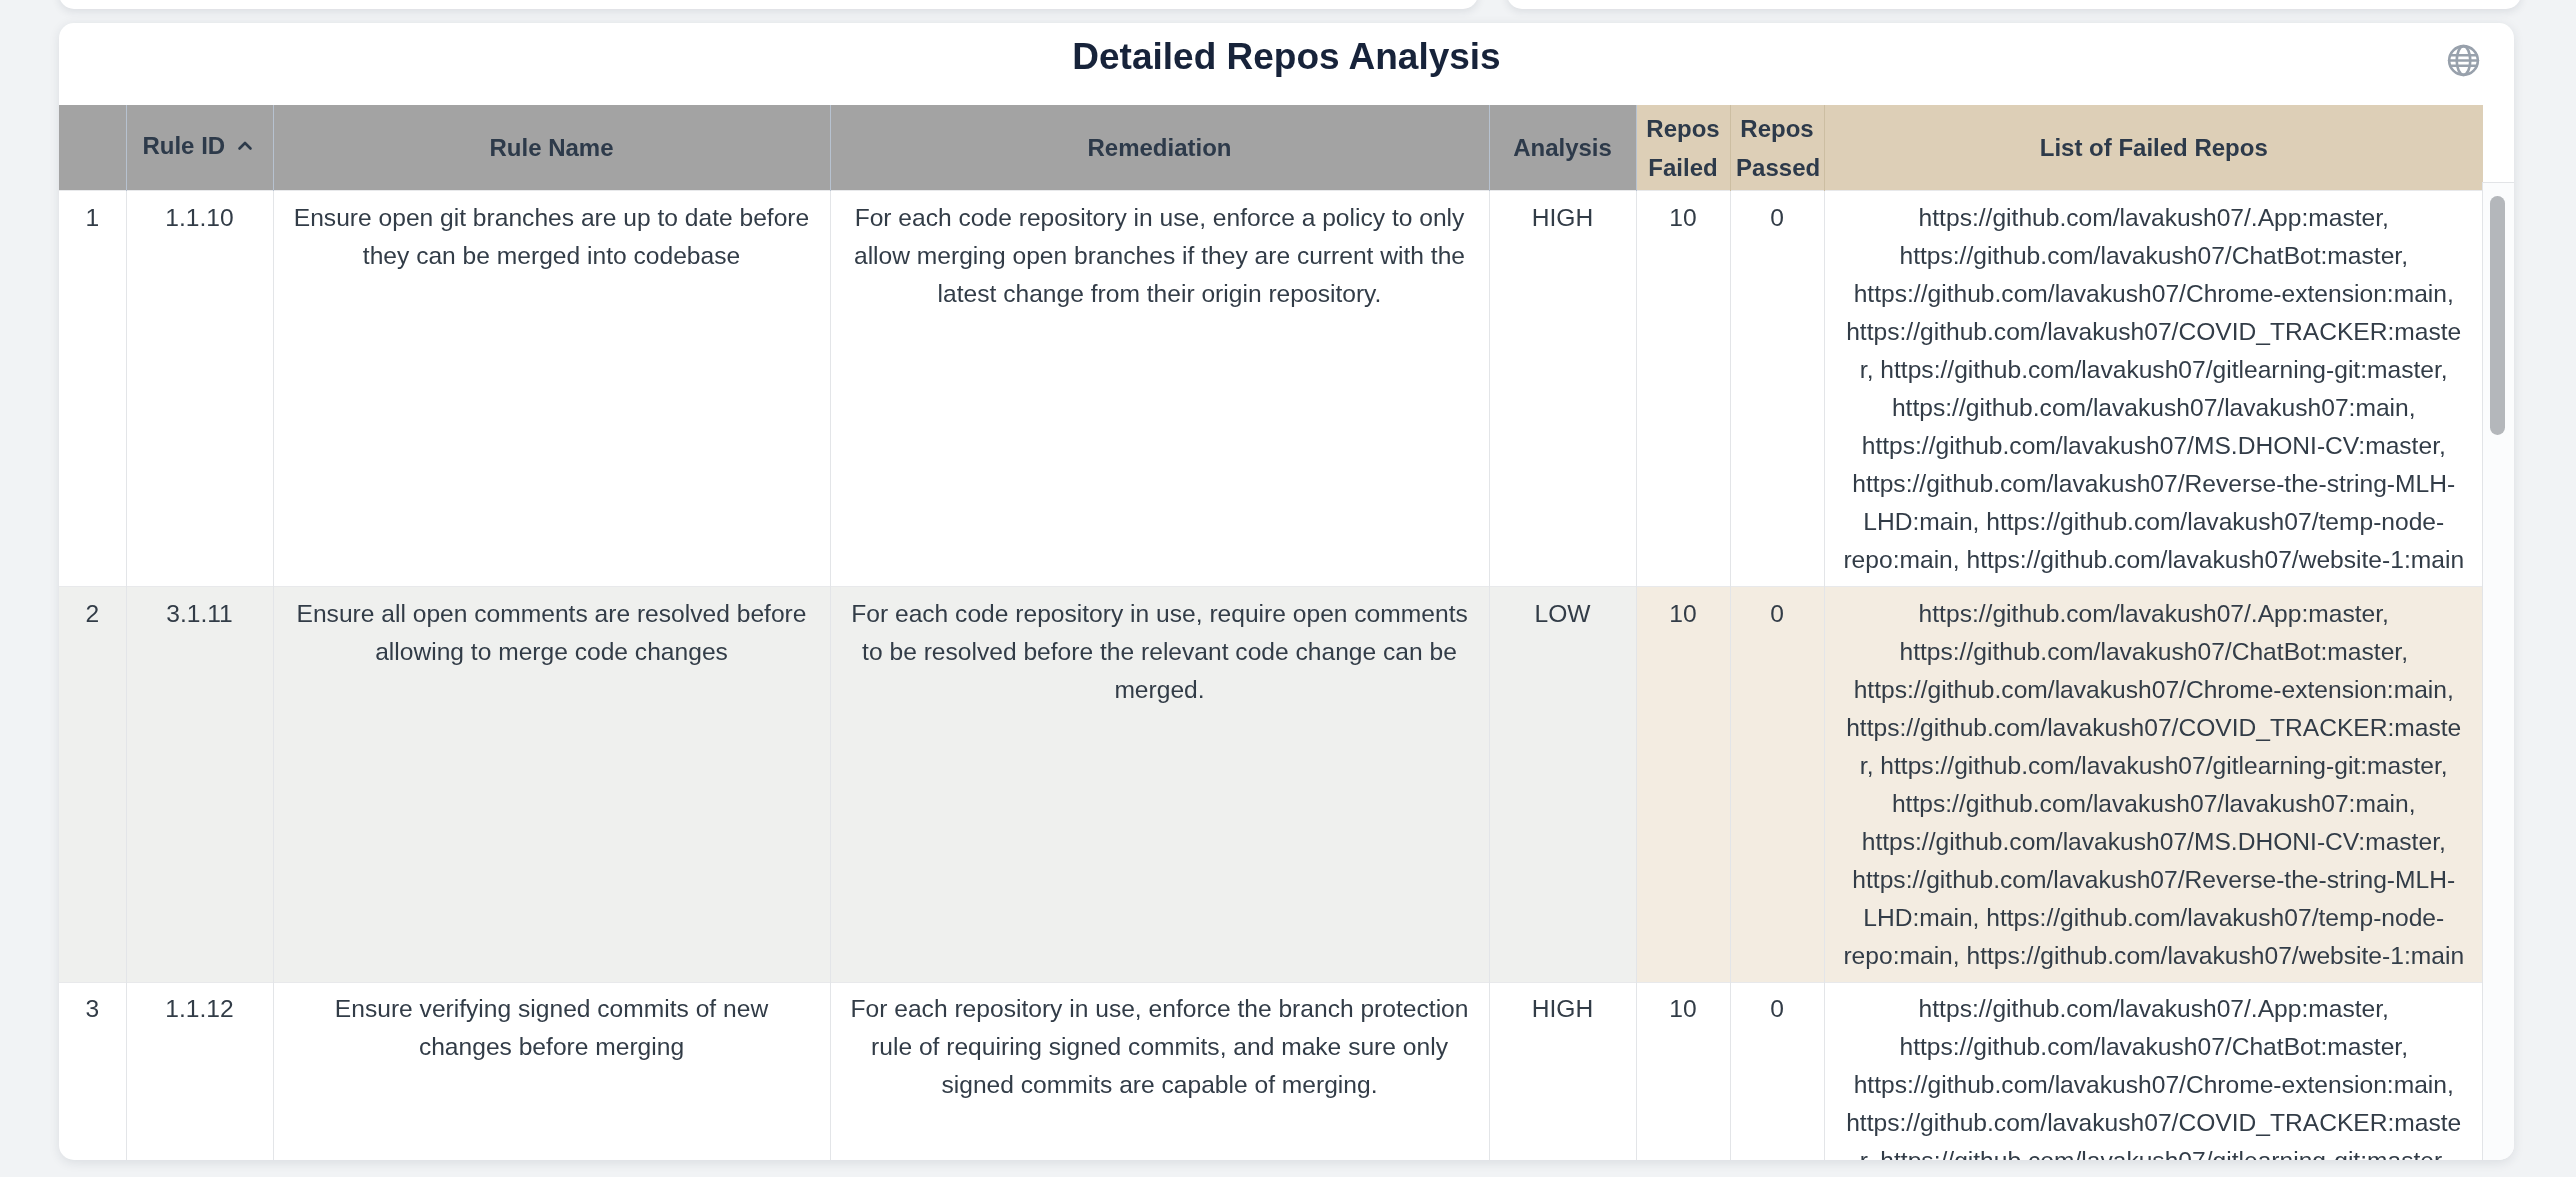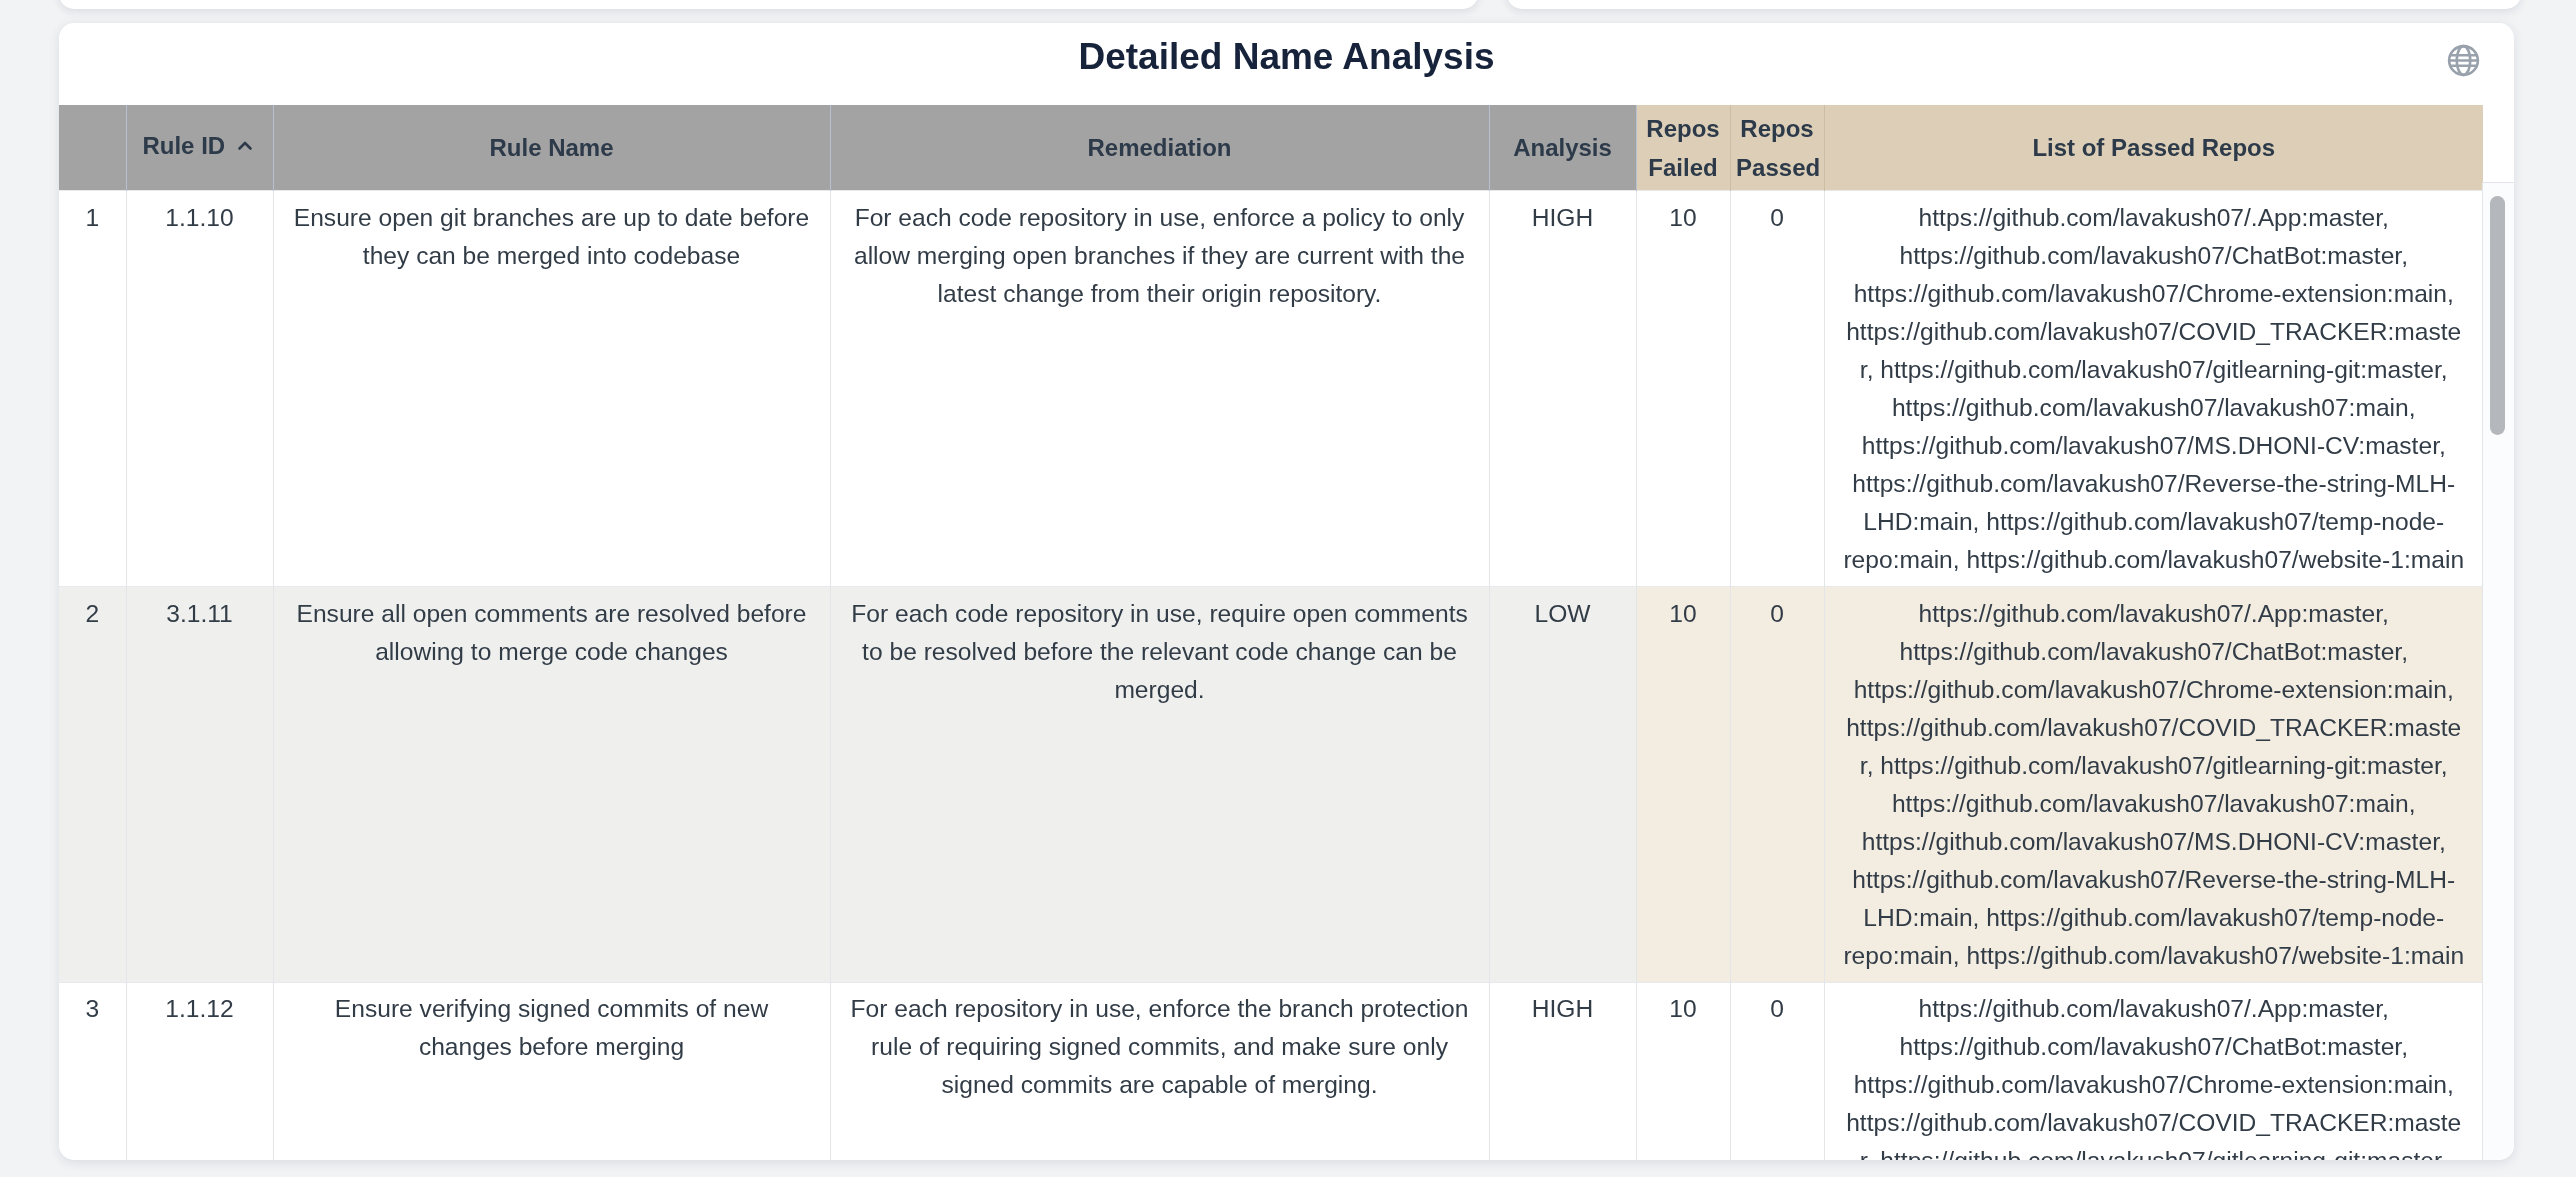--- a/index.html
+++ b/index.html
@@ -122,21 +122,21 @@
   }
 </style>
 </head>
 <body>
 
 <div class="top-card left"></div>
 <div class="top-card right"></div>
 
 <div class="card">
 
-  <div class="card-title">Detailed Name Analysis</div>
+  <div class="card-title">Detailed Repos Analysis</div>
 
   <button class="globe-btn">
     <span>
       <svg viewBox="0 0 24 24" fill="none" stroke="#98a1ac" stroke-width="1.7" stroke-linecap="round">
         <circle cx="12" cy="12" r="9.3"></circle>
         <ellipse cx="12" cy="12" rx="4.4" ry="9.3"></ellipse>
         <line x1="3.6" y1="8.6" x2="20.4" y2="8.6"></line>
         <line x1="2.7" y1="12" x2="21.3" y2="12"></line>
         <line x1="3.6" y1="15.4" x2="20.4" y2="15.4"></line>
       </svg>
@@ -161,21 +161,21 @@
           <th class="c-blue">
             <span>Rule ID</span><span class="sort-icon"><svg width="24" height="24" viewBox="0 0 24 24" fill="none" stroke="#2d3a4a" stroke-width="2.6" stroke-linecap="round" stroke-linejoin="round">
                   <path d="M6.5 14.5 L12 9 L17.5 14.5"></path>
                 </svg></span>
           </th>
           <th class="c-blue">Rule Name</th>
           <th class="c-blue">Remediation</th>
           <th class="c-blue">Analysis</th>
           <th class="c-tan">Repos Failed</th>
           <th class="c-tan">Repos Passed</th>
-          <th class="c-tan">List of Passed Repos</th>
+          <th class="c-tan">List of Failed Repos</th>
         </tr>
       </thead>
       <tbody>
         <tr class="r1">
           <td class="center g0">1</td>
           <td class="g1">1.1.10</td>
           <td class="g2">Ensure open git branches are up to date before they can be merged into codebase</td>
           <td class="g3">For each code repository in use, enforce a policy to only allow merging open branches if they are current with the latest change from their origin repository.</td>
           <td class="g4">HIGH</td>
           <td class="center g5">10</td>

